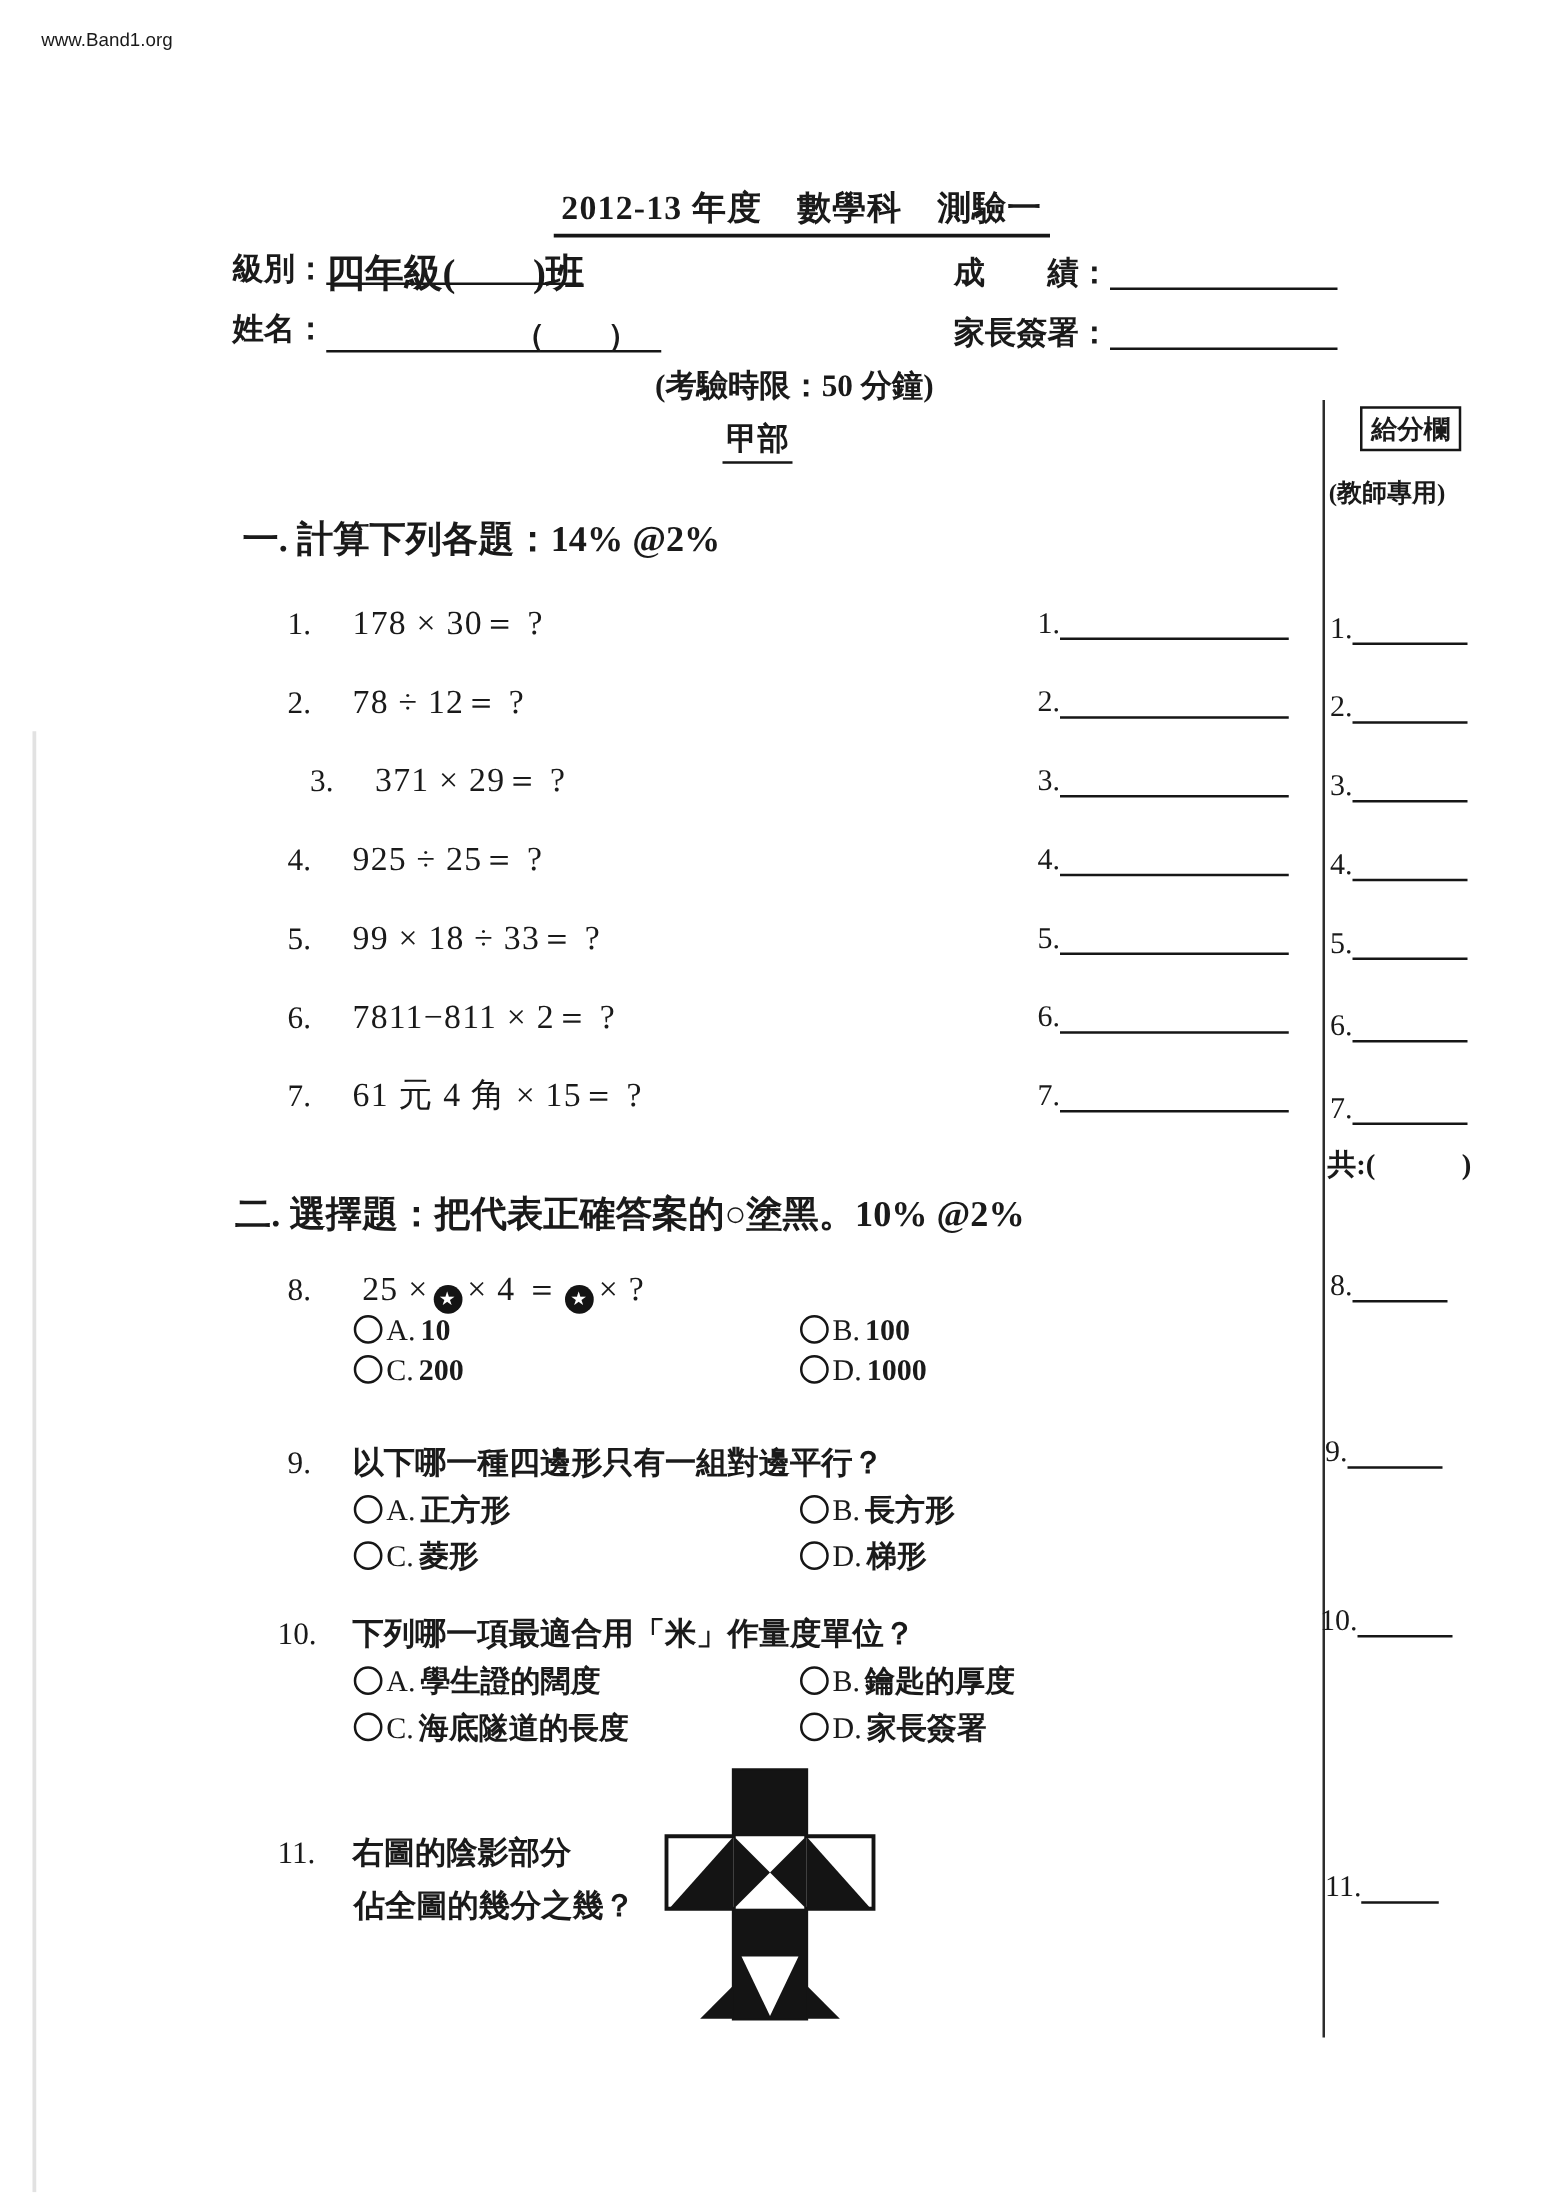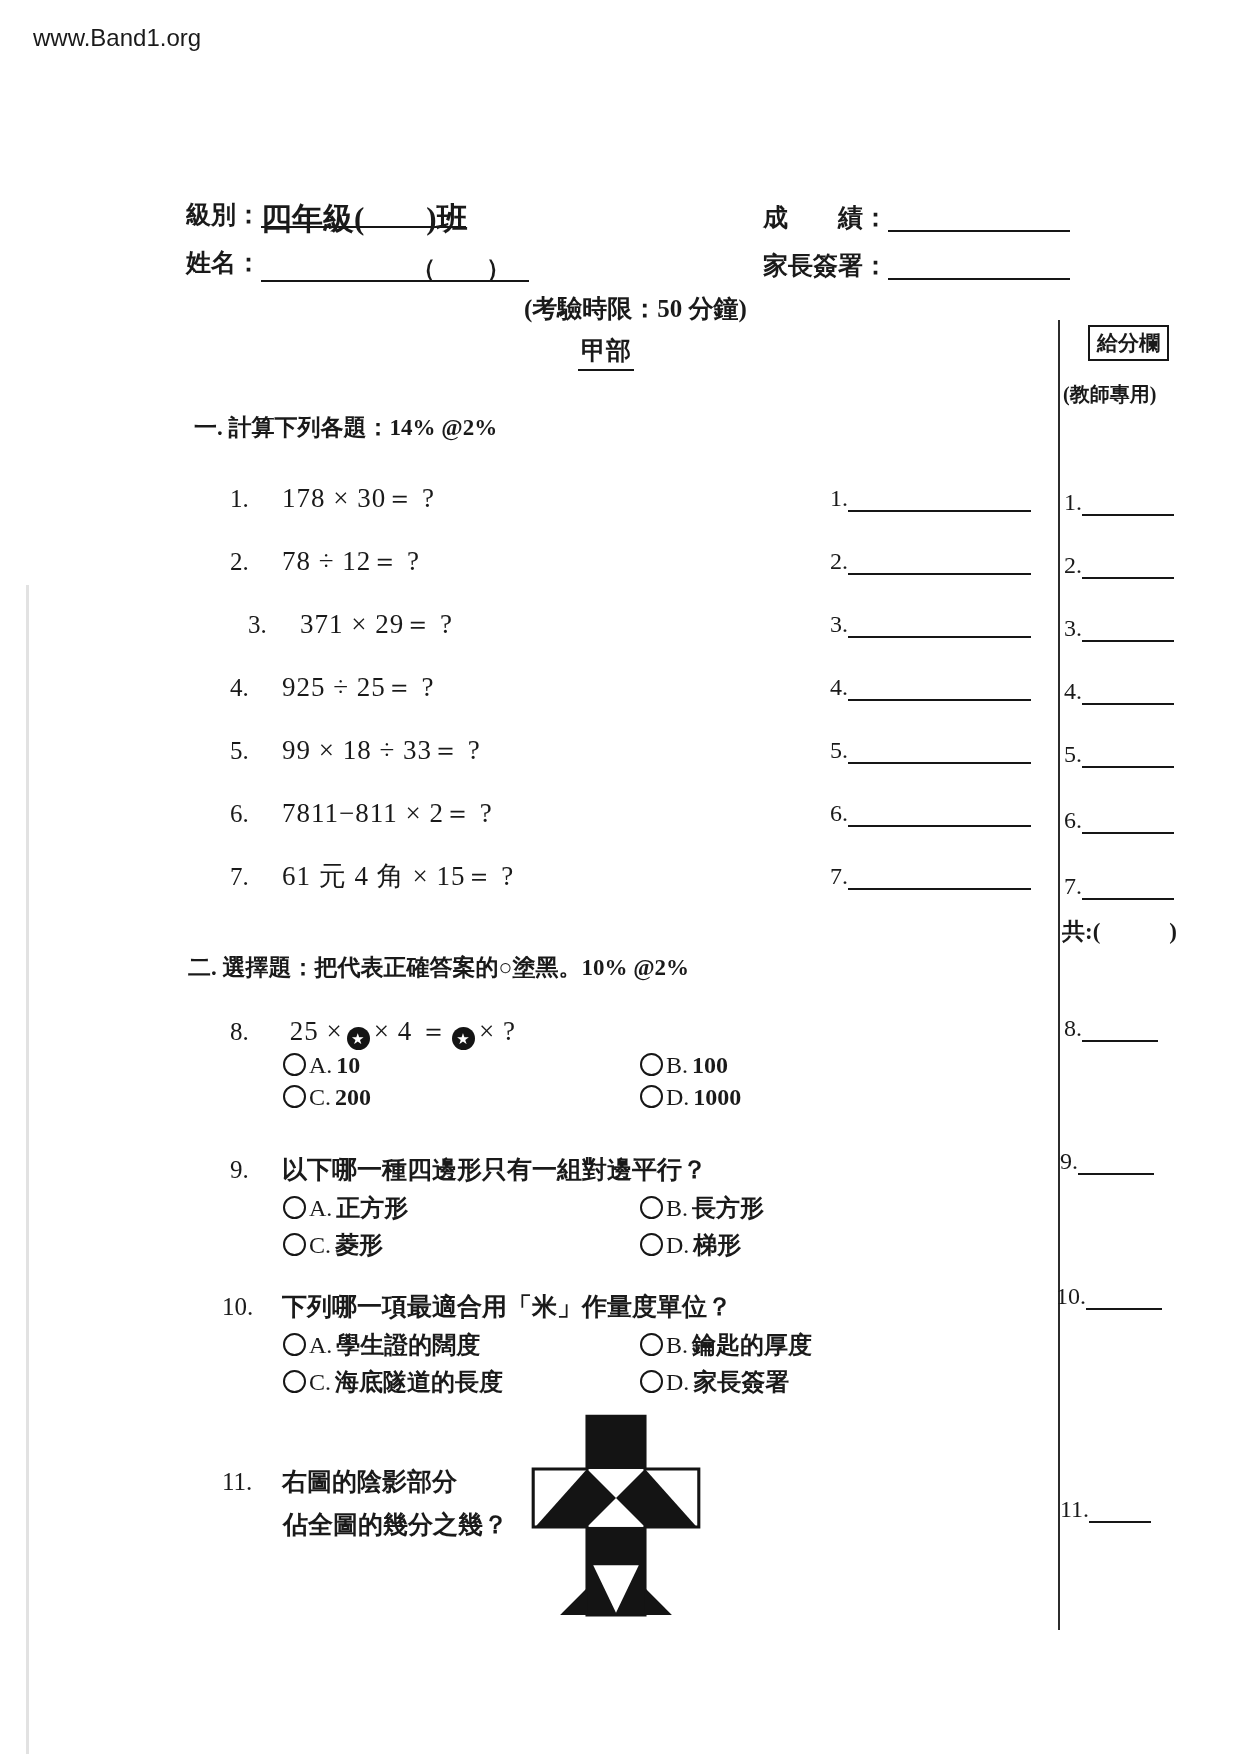--- a/index.html
+++ b/index.html
@@ -14,43 +14,44 @@
   .blank-class{width:205px;text-align:center;font-size:31px;}
   .blank-name{width:250px;text-align:right;font-size:25px;padding-right:18px;}
   .blank-score{width:182px;}
   .blank-mid{width:183px;}
   .blank-side{width:92px;}
   .blank-side2{width:76px;}
   .sec-title{font-size:25px;font-weight:700;border-bottom:2.5px solid #161616;padding:0 3px 2px 3px;}
   .vline{width:2px;background:#2c2c2c;}
   .marksbox{border:2.5px solid #161616;padding:2px 7px;font-size:21px;font-weight:700;}
   .teacher{font-size:20px;}
-  .heading{font-size:23px;}
+  .heading{font-size:29px;}
   .qno{display:inline-block;width:52px;font-size:25px;}
   .qexpr{font-size:27px;letter-spacing:1px;}
   .ansno{font-size:24px;}
   .optgrid{display:grid;grid-template-columns:357px auto;row-gap:5px;}
   .opt{font-size:24px;}
   .ocirc{display:inline-block;width:19px;height:19px;border:2.5px solid #161616;border-radius:50%;
          margin-right:3px;vertical-align:-3px;}
   .olabel{font-size:24px;margin-right:4px;}
   .otext{font-size:24px;font-weight:600;}
   .star{display:inline-block;width:23px;height:23px;background:#141414;border-radius:50%;color:#ffffff;
         text-align:center;line-height:24px;font-size:15px;vertical-align:-4px;margin:0 4px;}
   .artifact{background:#e2e2e2;}
 </style>
 </head>
 <body>
 
 <div class="page">
 
-  <div class="abs sans" style="left:33px;top:24px;font-size:24px;">www.Band1.org</div>
+  <div class="abs sans" style="left:33px;top:24px;font-size:15px;">www.Band1.org</div>
 
   <div class="abs artifact" style="left:26px;top:585px;width:3px;height:1169px;"></div>
 
+  <div class="abs title" style="left:443px;top:148px;">2012-13 年度　數學科　測驗一</div>
 
   <div class="abs" style="left:186px;top:198px;">
     <span class="lbl cjk">級別：</span><span class="blank blank-class cjk">四年級(　　)班</span>
   </div>
 
   <div class="abs" style="left:763px;top:201px;">
     <span class="lbl cjk">成　　績：</span><span class="blank blank-score"></span>
   </div>
 
   <div class="abs" style="left:186px;top:246px;">

